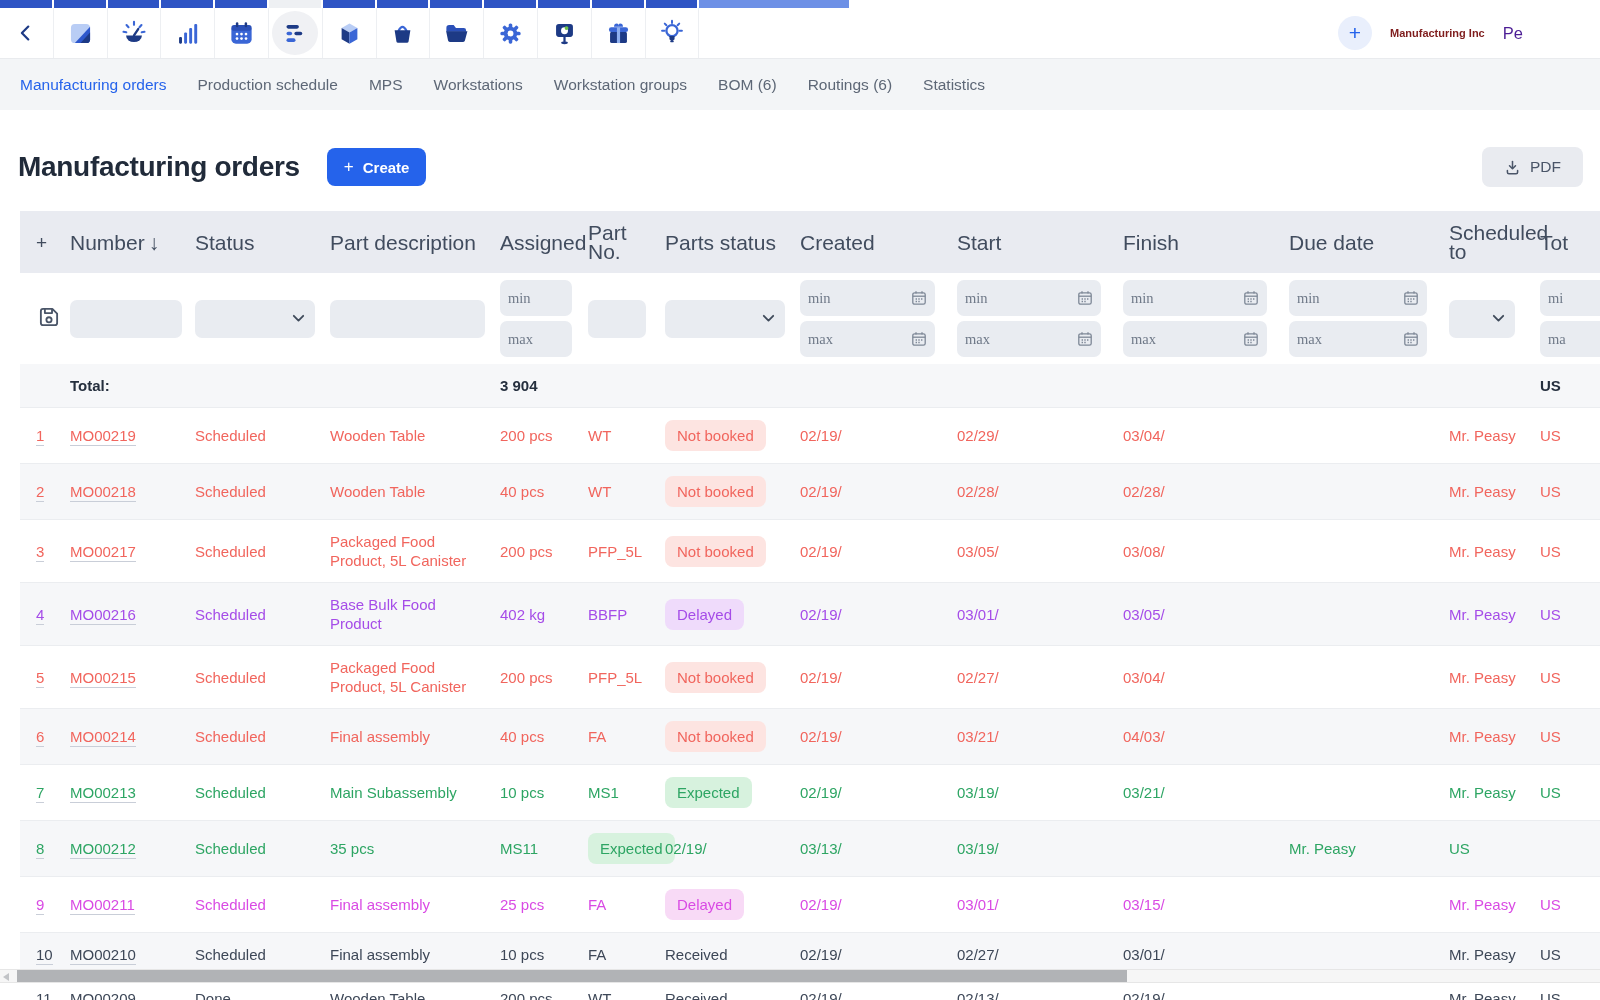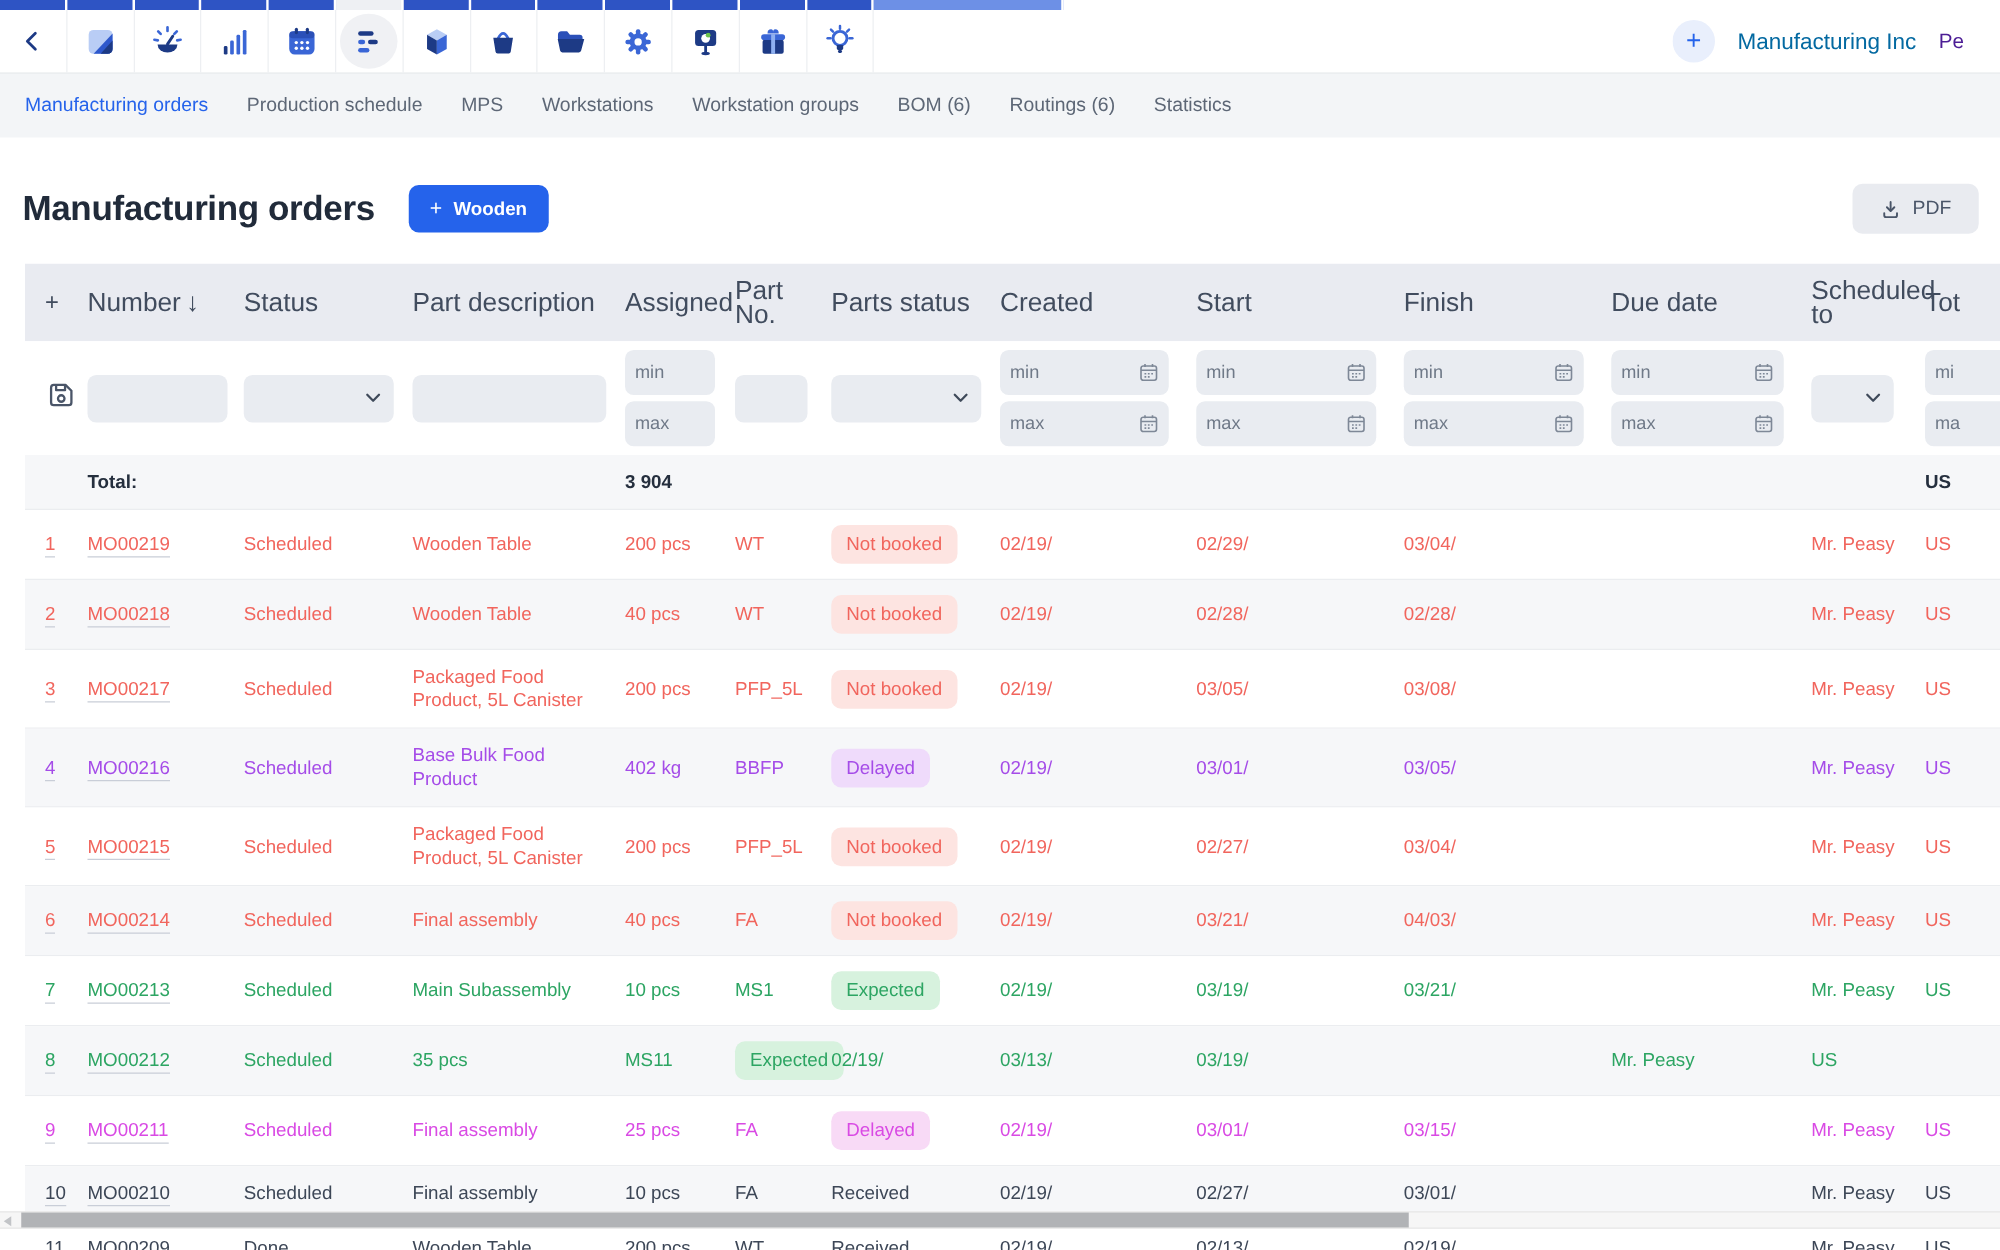--- a/index.html
+++ b/index.html
@@ -17,21 +17,21 @@
   .iconbar { display:flex; align-items:stretch; height:50px; width:1600px; background:#fff; }
   .icell { width:53.8px; display:flex; align-items:center; justify-content:center;
     border-right:1px solid #edeff2; position:relative; cursor:pointer; }
   .icell.sel::before { content:""; position:absolute; width:46px; height:44px; border-radius:50%;
     background:#f0f1f4; left:50%; top:50%; transform:translate(-50%,-50%); }
   .icell svg { position:relative; z-index:1; }
   .tb-right { margin-left:auto; display:flex; align-items:center; gap:18px; padding-right:0;
     overflow:hidden; width:262px; }
   .plus-circle { width:34px; height:34px; border-radius:50%; background:#e9effc; color:#2563eb;
     font-size:21px; display:flex; align-items:center; justify-content:center; cursor:pointer; flex:none; }
-  .company { color:#0369a1; font-size:18px; white-space:nowrap; }
+  .company { color:#7f1d1d; font-size:11px; white-space:nowrap;font-weight:bold; }
   .userpartial { color:#4c1d95; font-size:16.5px; white-space:nowrap; }
 
   
   .nav { height:52px; background:#f3f5f7; border-top:1px solid #e9ebee; display:flex; align-items:center;
     gap:31px; padding-left:20px; }
   .nav a { font-size:15.5px; color:#5d6776; text-decoration:none; white-space:nowrap; cursor:pointer; }
   .nav a.active { color:#2563eb; }
 
   
   .titlerow { display:flex; align-items:center; margin:34px 17px 0 18px; height:46px; }
@@ -60,21 +60,21 @@
   .filterrow { background:#fff; min-height:88px; padding:7px 0; }
   .finput { background:#e9ecf1; border:none; border-radius:7px; height:38px; padding:0 9px;
     font-size:14.5px; font-family:inherit; color:#3d4757; width:112px; }
   .finput::placeholder { color:#747e8d; }
   .fselect { background:#e9ecf1; border-radius:7px; height:38px; display:flex; align-items:center;
     justify-content:flex-end; padding:0 10px; cursor:pointer; }
   .stack { display:flex; flex-direction:column; gap:5px; }
   .mini { height:36px; display:flex; align-items:center; background:#e9ecf1; border-radius:7px;
     padding:0 8px; }
   .mini input { background:transparent; border:none; width:100%; height:100%; font-size:14.5px;
-    font-family:Liberation Sans, sans-serif; color:#3d4757; padding:0; }
+    font-family:Liberation Serif, serif; color:#3d4757; padding:0; }
   .mini input::placeholder { color:#6f7988; }
   .mini svg { flex:none; }
 
   .totalrow { background:#f6f7f9; min-height:44px; font-weight:bold; color:#252f3e;
     border-bottom:1px solid #ebedf0; }
 
   .drow { min-height:44px; border-bottom:1px solid #ebedf0; background:#fff; padding:12px 0;
     align-items:center; }
   .drow.alt { background:#f6f7f9; }
   .link { border-bottom:1px solid #c9ced8; padding-bottom:1px; cursor:pointer; }
@@ -248,21 +248,21 @@
     <a class="">Workstation groups</a>
     <a class="">BOM (6)</a>
     <a class="">Routings (6)</a>
     <a class="">Statistics</a>
   </div>
 
 <div class="titlerow">
   <span class="pagetitle">Manufacturing orders</span>
   <button class="btn-create">
     <span class="plus">+</span>
-    <span>Wooden</span>
+    <span>Create</span>
   </button>
   <button class="btn-pdf">
     <svg width="17" height="17" viewBox="0 0 20 20" fill="none" stroke="#4a5568" stroke-width="1.8" stroke-linecap="round" stroke-linejoin="round">
       <line x1="10" y1="3" x2="10" y2="11"></line>
         <polyline points="6.5,8 10,11.5 13.5,8"></polyline>
       <path d="M4 13.5 v2 q0 1.8 1.8 1.8 h8.4 q1.8 0 1.8 -1.8 v-2"></path>
     </svg>
     <span>PDF</span>
   </button>
 </div>

